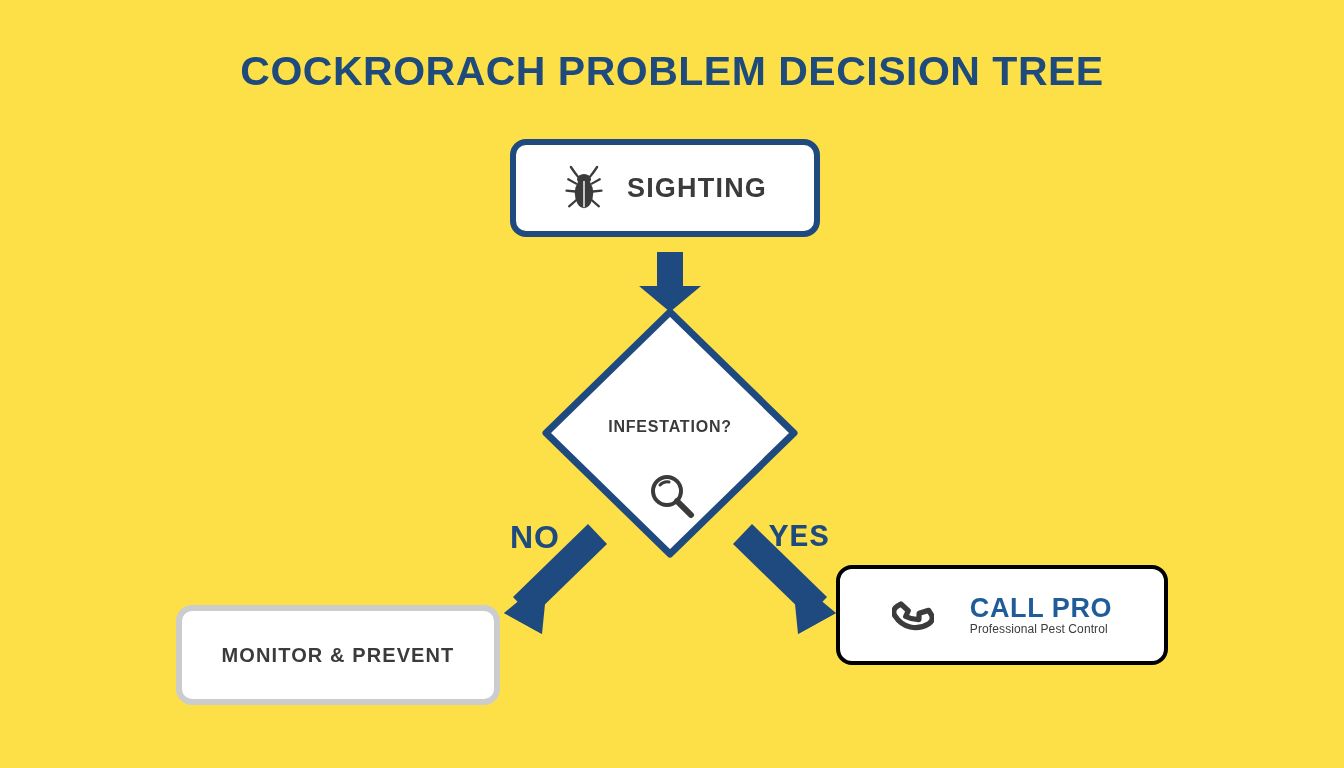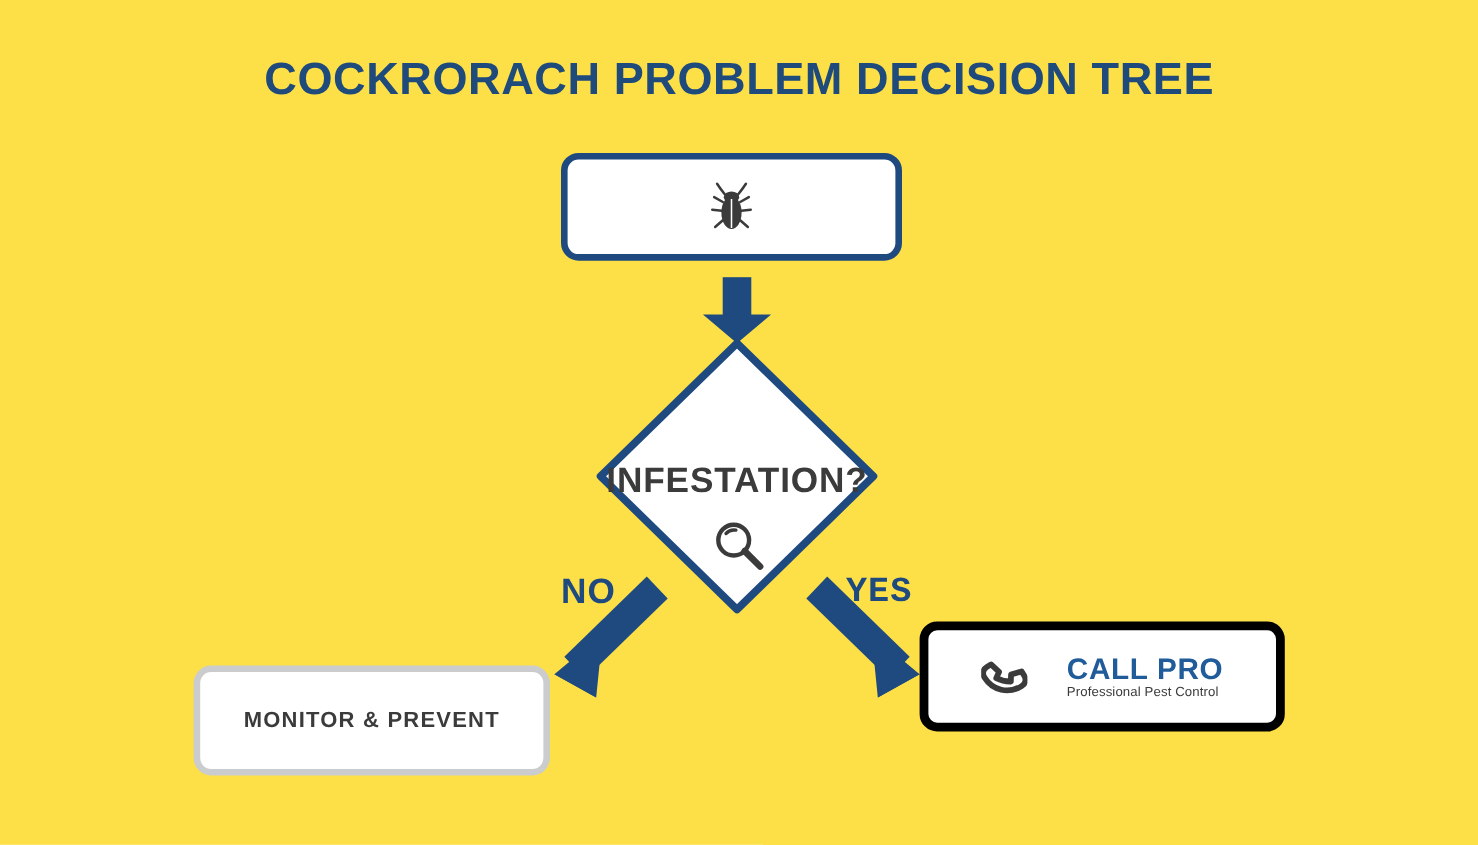--- a/index.html
+++ b/index.html
@@ -76,21 +76,21 @@
     font-weight: bold;
     color: #3b3b3b;
     letter-spacing: 1.1px;
   }
 
   #node-callpro {
     left: 836px;
     top: 565px;
     width: 332px;
     height: 100px;
-    border: 8px solid #000000;
+    border: 4px solid #000000;
     gap: 36px;
     padding-left: 0;
   }
   #node-callpro .callpro-text {
     display: flex;
     flex-direction: column;
     align-items: flex-start;
     justify-content: center;
     line-height: 1.12;
   }
@@ -104,21 +104,21 @@
     font-size: 12px;
     color: #3b3b3b;
     letter-spacing: 0.1px;
   }
   #diamond-label {
     position: absolute;
     left: 540px;
     top: 418px;
     width: 260px;
     text-align: center;
-    font-size: 32px;
+    font-size: 16px;
     font-weight: bold;
     color: #3b3b3b;
     letter-spacing: 0.8px;
   }
   #diamond-icon {
     position: absolute;
     left: 645px;
     top: 470px;
     width: 54px;
     height: 54px;
@@ -207,20 +207,21 @@
 
         <path d="M 15 22 L 6 17" stroke="#3b3b3b" stroke-width="2.6" stroke-linecap="round" fill="none"></path>
         <path d="M 14 31 L 4 30" stroke="#3b3b3b" stroke-width="2.6" stroke-linecap="round" fill="none"></path>
         <path d="M 15 41 L 7 48" stroke="#3b3b3b" stroke-width="2.6" stroke-linecap="round" fill="none"></path>
 
         <path d="M 33 22 L 42 17" stroke="#3b3b3b" stroke-width="2.6" stroke-linecap="round" fill="none"></path>
         <path d="M 34 31 L 44 30" stroke="#3b3b3b" stroke-width="2.6" stroke-linecap="round" fill="none"></path>
         <path d="M 33 41 L 41 48" stroke="#3b3b3b" stroke-width="2.6" stroke-linecap="round" fill="none"></path>
       </svg>
     </span>
+    <span class="node-label">SIGHTING</span>
   </div>
 
   <div id="node-monitor" class="node">
     <span class="node-label">MONITOR &amp; PREVENT</span>
   </div>
 
   <div id="node-callpro" class="node">
     <span>
       <svg class="icon-svg" viewBox="0 0 48 48" width="42" height="42">
         <g transform="rotate(-32 24 24)">

